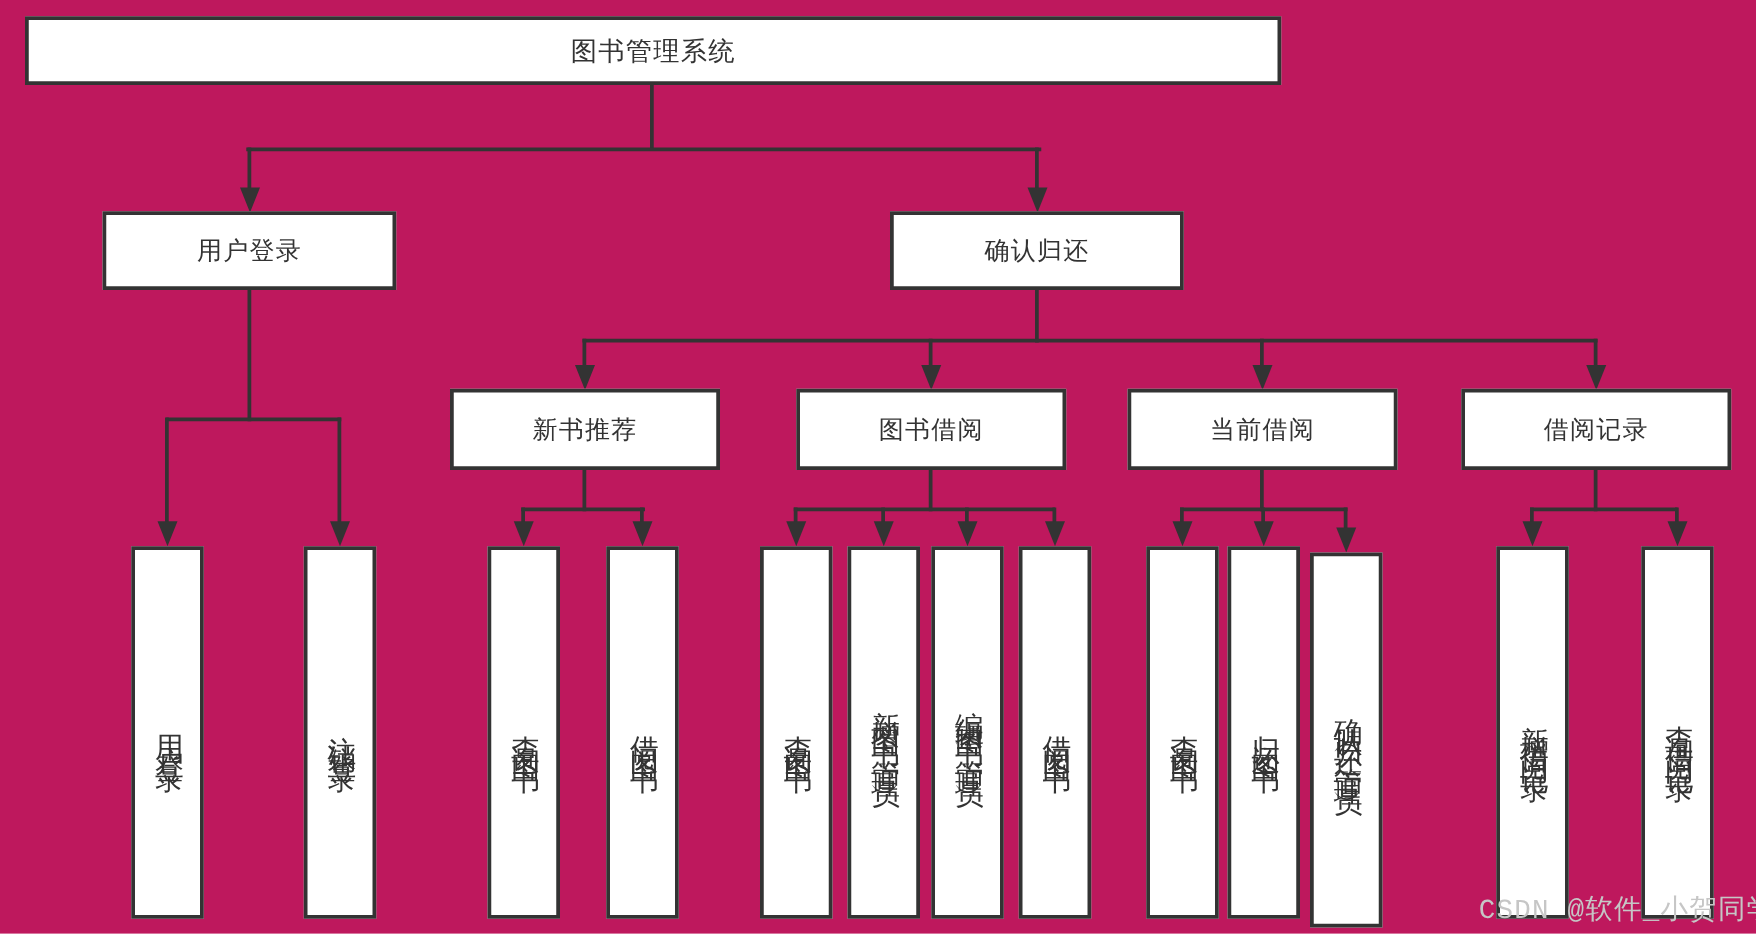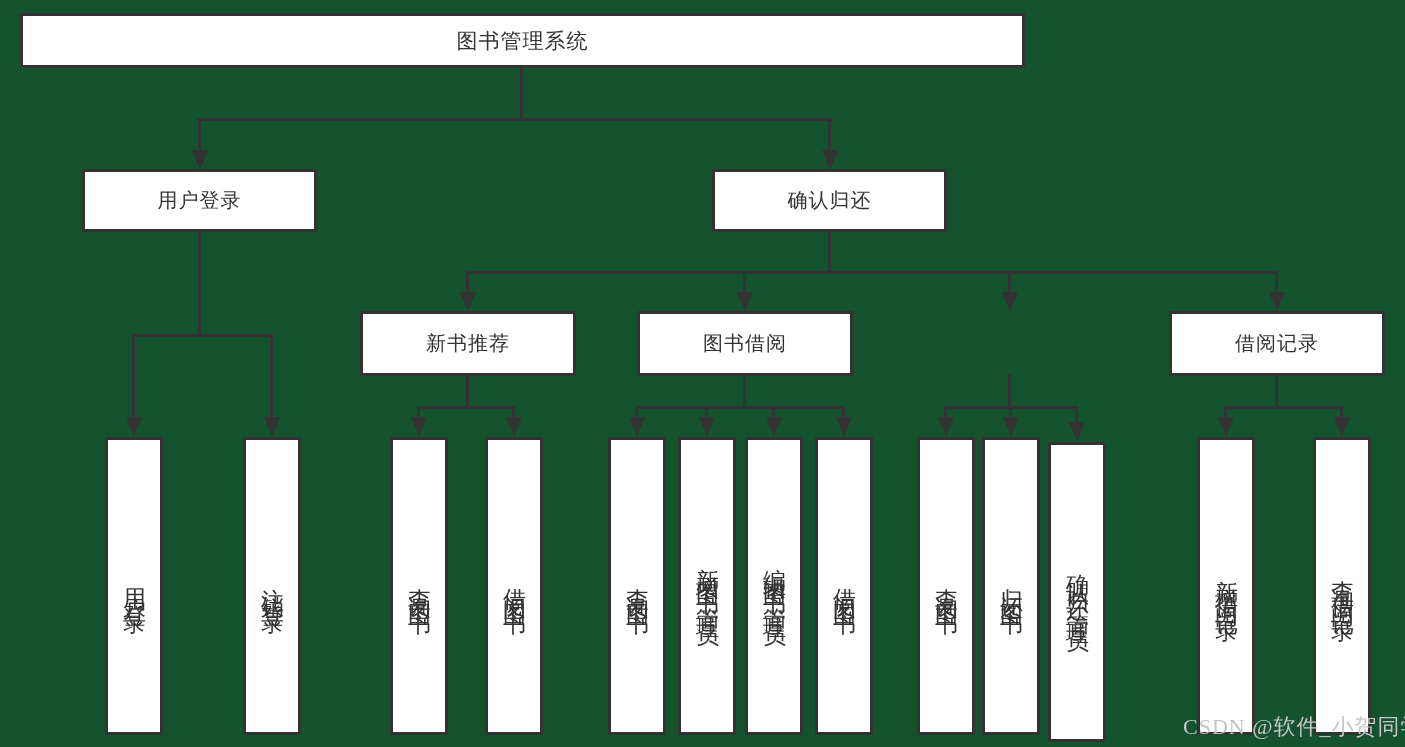--- a/index.html
+++ b/index.html
@@ -1,20 +1,20 @@
 <!DOCTYPE html>
 <html><head>
 <meta charset="utf-8">
 <style>
   html,body{margin:0;padding:0;background:#ffffff;}
   .canvas{
     position:relative;
     width:1405px;height:747px;
-    background:#14532d;
-    font-family:Liberation Serif, serif;
+    background:#be185d;
+    font-family:Liberation Mono, monospace;
     color:#333333;
     overflow:hidden;
   }
   .box{
     position:absolute;
     box-sizing:border-box;
     border:3px solid #333333;
     background:#ffffff;
     display:flex;
     align-items:center;
@@ -119,20 +119,21 @@
   <div class="arrow" style="left:1218px;top:417px"></div>
   <div class="arrow" style="left:1334px;top:417px"></div>
 
   <div class="box" style="left:20px;top:13px;width:1005px;height:55px;font-size:21px">图书管理系统</div>
 
   <div class="box" style="left:82px;top:169px;width:235px;height:63px">用户登录</div>
   <div class="box" style="left:712px;top:169px;width:235px;height:63px">确认归还</div>
 
   <div class="box" style="left:360px;top:311px;width:216px;height:65px">新书推荐</div>
   <div class="box" style="left:637px;top:311px;width:216px;height:65px">图书借阅</div>
+  <div class="box" style="left:902px;top:311px;width:216px;height:65px">当前借阅</div>
   <div class="box" style="left:1169px;top:311px;width:216px;height:65px">借阅记录</div>
 
   <div class="leaf" style="left:105px">用户登录</div>
   <div class="leaf" style="left:243px">注销登录</div>
 
   <div class="leaf" style="left:390px">查询图书</div>
   <div class="leaf" style="left:485px">借阅图书</div>
 
   <div class="leaf" style="left:608px">查询图书</div>
   <div class="leaf" style="left:678px">新增图书（管理员）</div>

